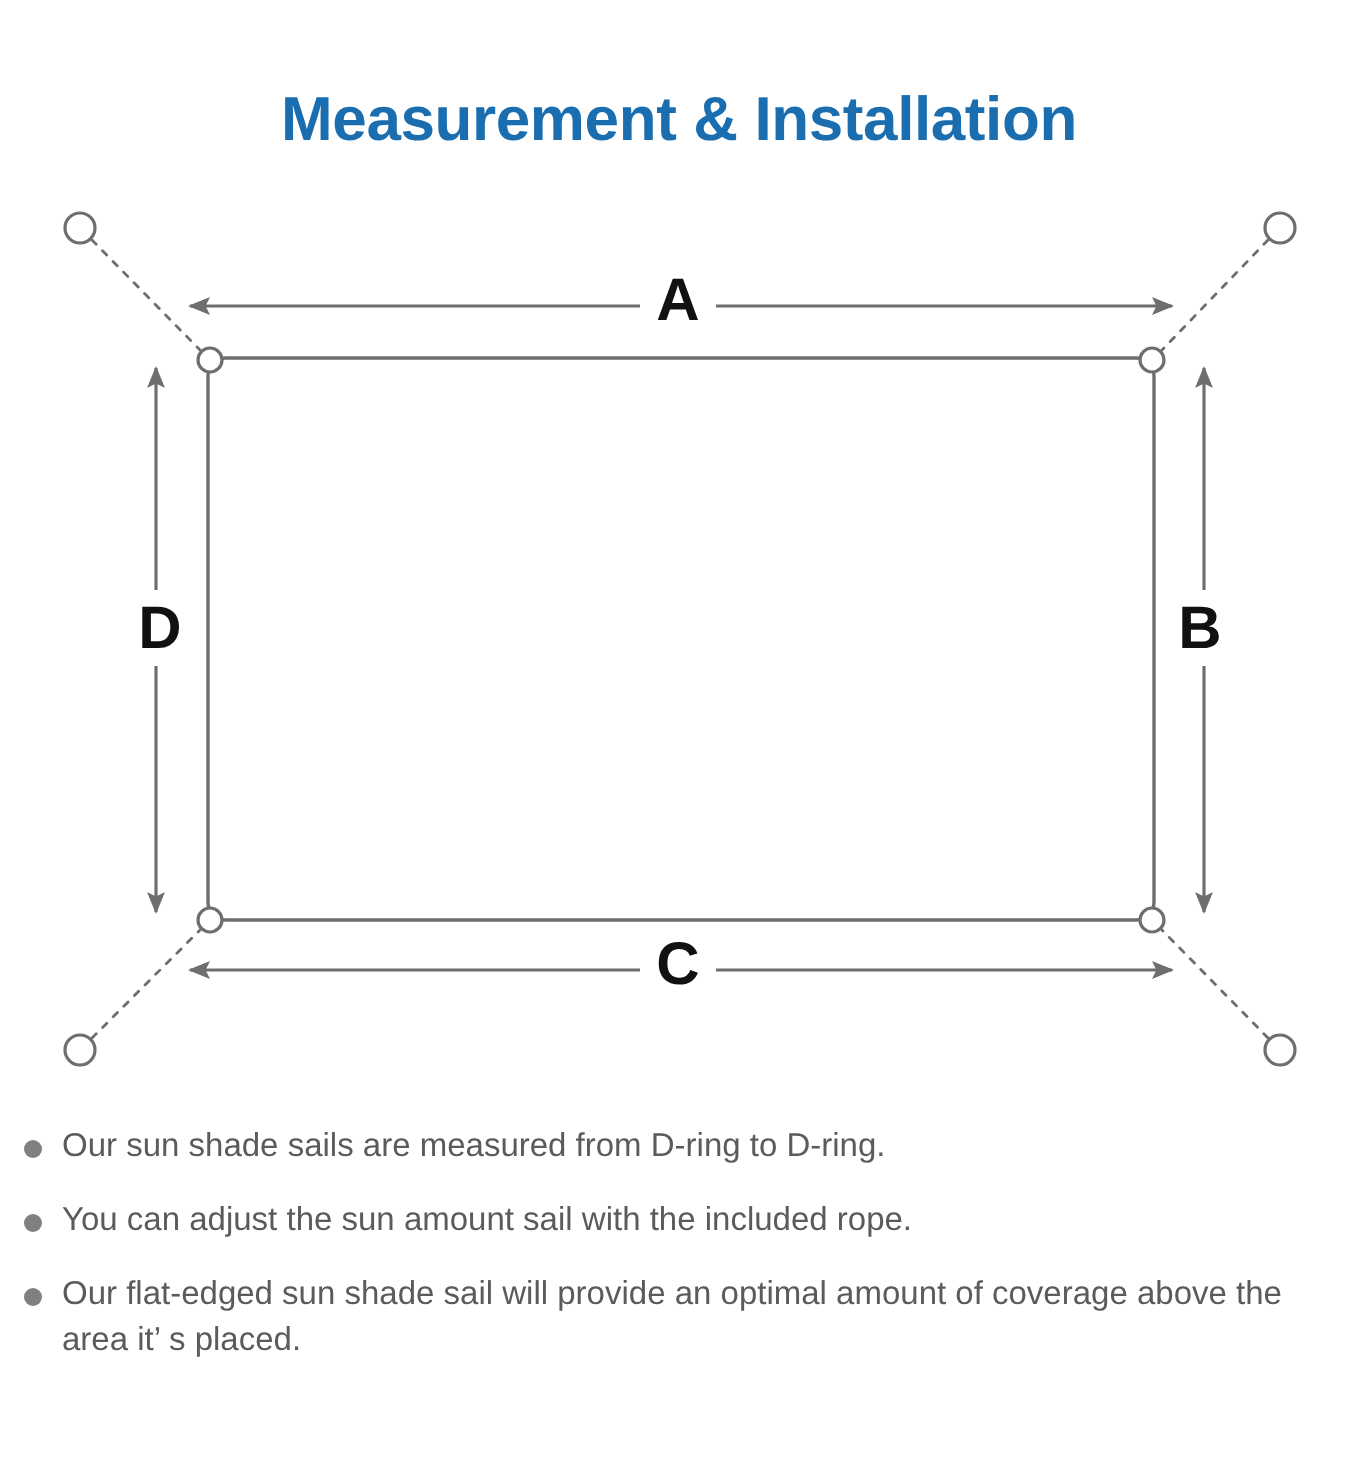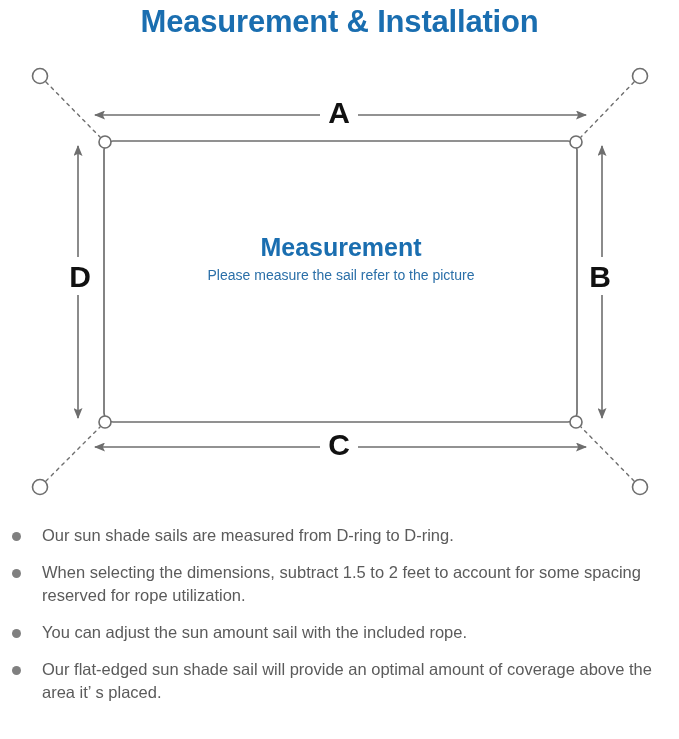--- a/index.html
+++ b/index.html
@@ -12,20 +12,21 @@
     height: 739px;
     font-family: "Liberation Sans", sans-serif;
     overflow: hidden;
     position: relative;
   }
   #page {
     position: relative;
     width: 679px;
     height: 557px;
     background: #ffffff;
+    margin-top: 38px;
   }
   
   .title {
     position: absolute;
     left: 0;
     top: 2px;
     width: 679px;
     text-align: center;
     font-size: 31px;
     font-weight: bold;
@@ -89,21 +90,20 @@
     width: 679px;
     padding: 0;
     margin: 0;
   }
   .note {
     position: relative;
     display: flex;
     align-items: flex-start;
     padding: 0 14px 0 12px;
     margin-bottom: 14px;
-    gap: 11px;
   }
   .note .bullet {
     flex: 0 0 auto;
     width: 9px;
     height: 9px;
     border-radius: 50%;
     background: #808080;
     margin-top: 8px;
     margin-right: 10px;
   }
@@ -170,38 +170,30 @@
         <line x1="78" y1="243" x2="78" y2="366" marker-end="url(#arrow-right)"></line>
       </g>
 
       <g stroke="#6e6e6e" stroke-width="1.6" fill="none">
         <line x1="602" y1="205" x2="602" y2="94" marker-end="url(#arrow-right)"></line>
         <line x1="602" y1="243" x2="602" y2="366" marker-end="url(#arrow-right)"></line>
       </g>
     </svg>
   </div>
 
-  <div class="sail-caption">
-    <div class="heading">Measurement</div>
-    <div class="sub">Please measure the sail refer to the picture</div>
-  </div>
 
   <div class="dim-letter" id="dim-a">A</div>
   <div class="dim-letter" id="dim-b">B</div>
   <div class="dim-letter" id="dim-c">C</div>
   <div class="dim-letter" id="dim-d">D</div>
 
   <div class="notes">
     <div class="note">
       <span class="bullet"></span>
       <span class="text">Our sun shade sails are measured from D-ring to D-ring.</span>
-    </div>
-    <div class="note">
-      <span class="bullet"></span>
-      <span class="text">When selecting the dimensions, subtract 1.5 to 2 feet to account for some spacing reserved for rope utilization.</span>
     </div>
     <div class="note">
       <span class="bullet"></span>
       <span class="text">You can adjust the sun amount sail with the included rope.</span>
     </div>
     <div class="note">
       <span class="bullet"></span>
       <span class="text">Our flat-edged sun shade sail will provide an optimal amount of coverage above the area it’  s placed.</span>
     </div>
   </div>

